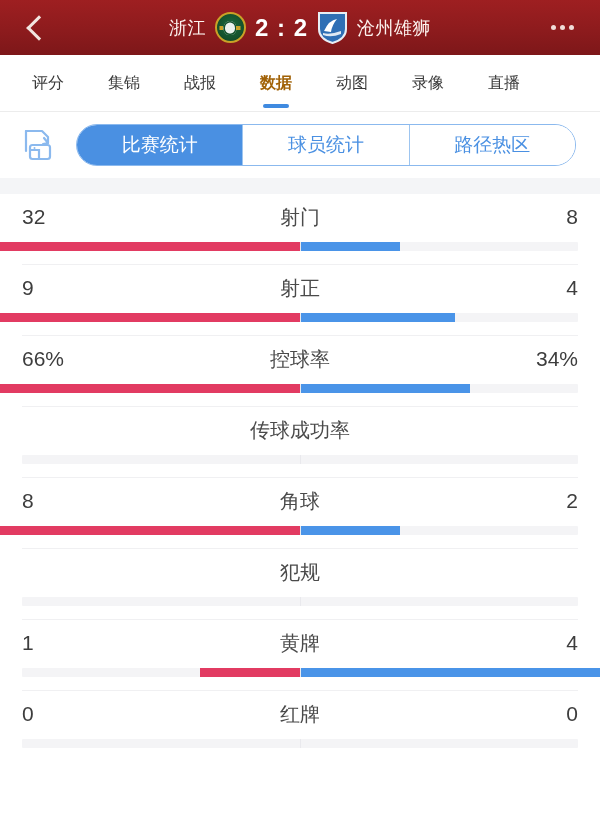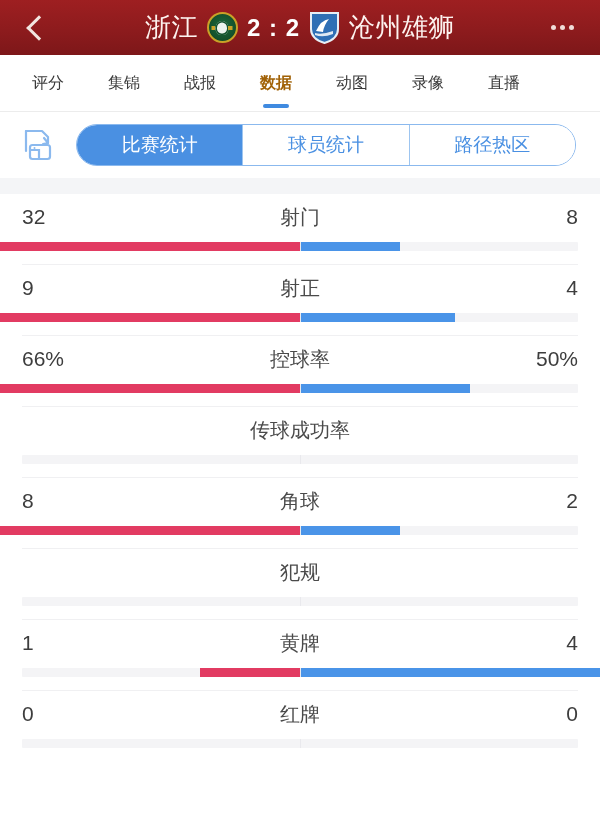--- a/index.html
+++ b/index.html
@@ -45,21 +45,21 @@
     margin-left: 5px;
   }
   .score-wrap {
     display: flex;
     align-items: center;
     gap: 9px;
     font-size: 22px;
     color: #fdf3ef;
     letter-spacing: 0.5px;
   }
-  .team-name { font-size: 26px; color: #fdf3ef; white-space: nowrap; }
+  .team-name { font-size: 18px; color: #fdf3ef; white-space: nowrap; }
   .score-text { font-size: 24px; font-weight: bold; color: #ffffff; letter-spacing: 1px; }
 
   .crest-home {
     width: 31px; height: 31px; border-radius: 50%;
     background: radial-gradient(circle at 50% 45%, #1d6b3c 0%, #14522d 62%, #0d3a20 100%);
     border: 2px solid #c9a227;
     box-sizing: border-box;
     position: relative;
     flex: 0 0 auto;
   }
@@ -328,21 +328,21 @@
       <span class="bar-home" style="width: 62.1%; background: rgb(226, 59, 98);"></span>
       <span class="bar-away" style="width: 27.9%; background: rgb(74, 148, 232);"></span>
     </div>
     <div class="row-sep"></div>
   </div>
 
   <div class="stat-row">
     <div class="stat-head">
       <span class="stat-val">66%</span>
       <span class="stat-label">控球率</span>
-      <span class="stat-val right">50%</span>
+      <span class="stat-val right">34%</span>
     </div>
     <div class="bar-track">
       <span class="bar-home" style="width: 59.4%; background: rgb(226, 59, 98);"></span>
       <span class="bar-away" style="width: 30.6%; background: rgb(74, 148, 232);"></span>
     </div>
     <div class="row-sep"></div>
   </div>
 
   <div class="stat-row">
     <div class="stat-head">

